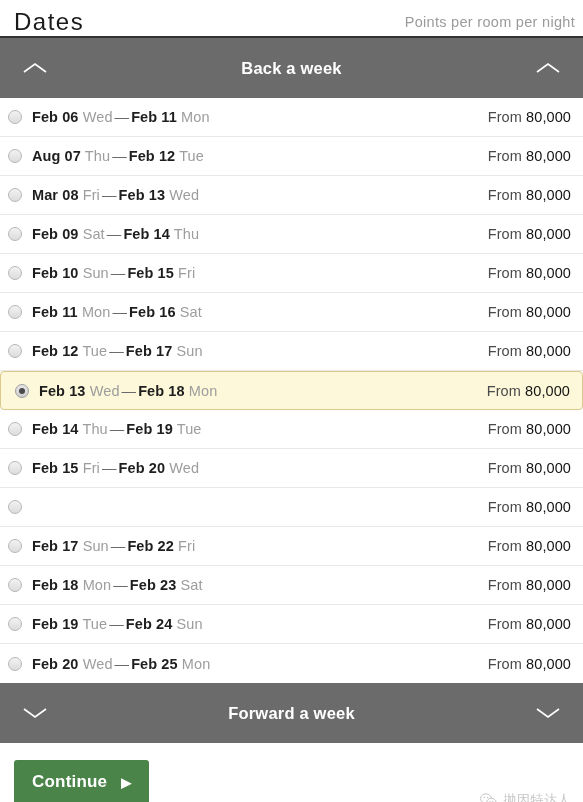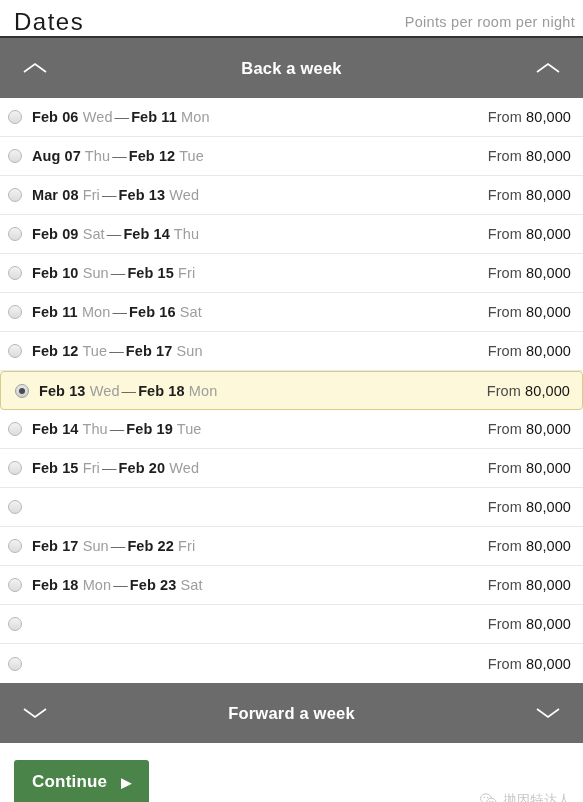--- a/index.html
+++ b/index.html
@@ -280,25 +280,27 @@
         <span class="price"><span>From</span> <span class="amt">80,000</span></span>
       </div>
       <div class="row">
         <span class="radio"></span>
         <span class="daterange"><span class="d">Feb 18</span> <span class="w">Mon</span><span class="dash">—</span><span class="d">Feb 23</span> <span class="w">Sat</span></span>
         <span class="spacer"></span>
         <span class="price"><span>From</span> <span class="amt">80,000</span></span>
       </div>
       <div class="row">
         <span class="radio"></span>
-        <span class="spacer"></span>
-        <span class="price"><span>From</span> <span class="amt">80,000</span></span>
-      </div>
-      <div class="row">
-        <span class="radio"></span>
+        <span class="daterange"><span class="d">Feb 19</span> <span class="w">Tue</span><span class="dash">—</span><span class="d">Feb 24</span> <span class="w">Sun</span></span>
+        <span class="spacer"></span>
+        <span class="price"><span>From</span> <span class="amt">80,000</span></span>
+      </div>
+      <div class="row">
+        <span class="radio"></span>
+        <span class="daterange"><span class="d">Feb 20</span> <span class="w">Wed</span><span class="dash">—</span><span class="d">Feb 25</span> <span class="w">Mon</span></span>
         <span class="spacer"></span>
         <span class="price"><span>From</span> <span class="amt">80,000</span></span>
       </div>
     </div>
 
   <div class="navbar">
     <span class="chev">
       <svg width="26" height="14" viewBox="0 0 26 14">
           <polyline points="2,3 13,11 24,3" fill="none" stroke="#ffffff" stroke-width="1.6"></polyline>
         </svg>

